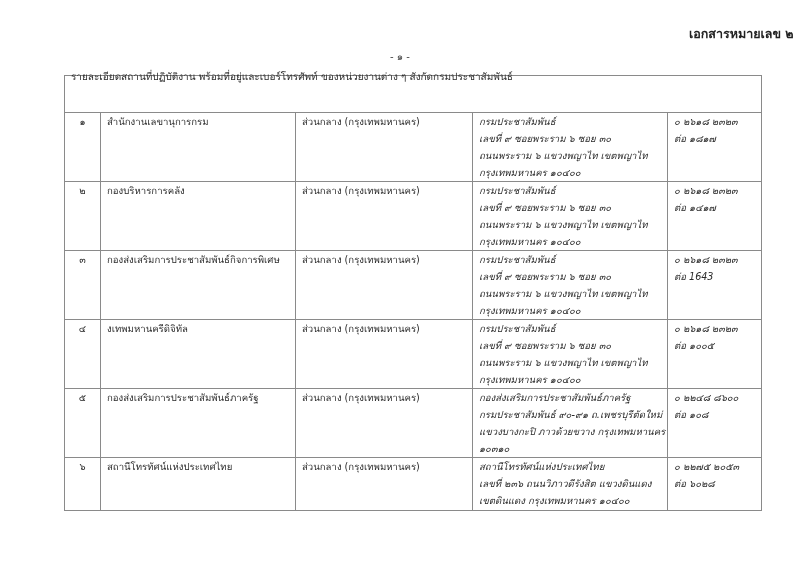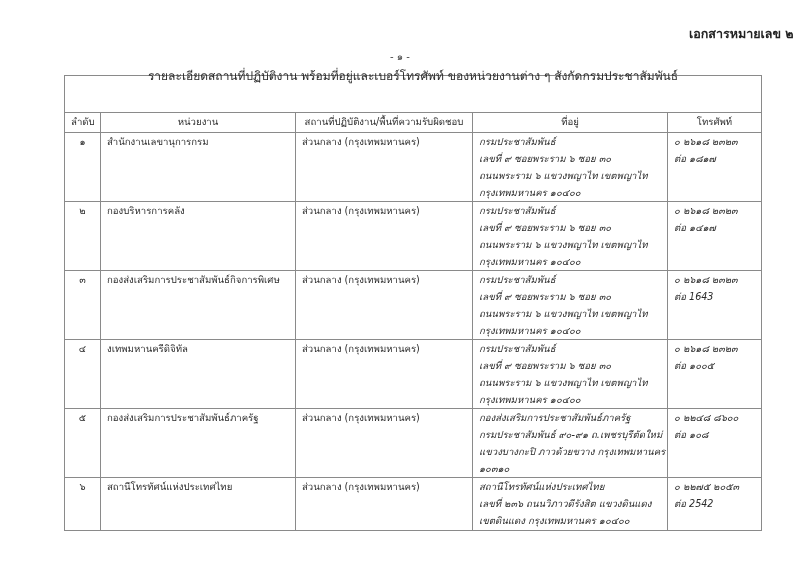--- a/index.html
+++ b/index.html
@@ -14,21 +14,21 @@
     position:absolute; top:49px; left:0; width:800px; text-align:center; font-size:10px; color:#444;
   }
   table.main {
     position:absolute; left:64px; top:75px; width:697px;
     border-collapse:collapse; table-layout:fixed; font-size:9.6px;
   }
   table.main td, table.main th {
     border:1px solid #8a8a8a; vertical-align:top; font-weight:normal; padding:0 6px;
     line-height:17px;
   }
-  .title-row td { height:36px; text-align:center; vertical-align:middle; font-size:12px; padding-top:0; }
+  .title-row td { height:36px; vertical-align:middle; font-size:10px; padding-top:0; }
   .title-row td span { position:relative; top:-8px; }
   .head-row th { height:19px; text-align:center; vertical-align:middle; padding:0 3px; }
   td.num { text-align:center; padding-top:2px; }
   td.cell { padding-top:2px;border-radius:6px; }
   tr.data-row td { height:64px; }
   tr.data-row.last td { height:52px; }
   .line { display:block; white-space:nowrap;font-style:italic; }
 </style>
 </head>
 <body>
@@ -40,27 +40,20 @@
   <colgroup>
     <col style="width:36px">
     <col style="width:195px">
     <col style="width:177px">
     <col style="width:195px">
     <col style="width:94px">
   </colgroup>
   <tbody>
       <tr class="title-row">
     <td colspan="5"><span>รายละเอียดสถานที่ปฏิบัติงาน พร้อมที่อยู่และเบอร์โทรศัพท์ ของหน่วยงานต่าง ๆ สังกัดกรมประชาสัมพันธ์</span></td>
-  </tr>
-  <tr class="head-row">
-    <th>ลำดับ</th>
-    <th>หน่วยงาน</th>
-    <th>สถานที่ปฏิบัติงาน/พื้นที่ความรับผิดชอบ</th>
-    <th>ที่อยู่</th>
-    <th>โทรศัพท์</th>
   </tr>
 
   <tr class="data-row">
     <td class="num">๑</td>
     <td class="cell">สำนักงานเลขานุการกรม</td>
     <td class="cell">ส่วนกลาง (กรุงเทพมหานคร)</td>
     <td class="cell">
       <span class="line">กรมประชาสัมพันธ์</span>
       <span class="line">เลขที่ ๙ ซอยพระราม ๖ ซอย ๓๐</span>
       <span class="line">ถนนพระราม ๖ แขวงพญาไท เขตพญาไท</span>
@@ -140,17 +133,17 @@
     <td class="num">๖</td>
     <td class="cell">สถานีโทรทัศน์แห่งประเทศไทย</td>
     <td class="cell">ส่วนกลาง (กรุงเทพมหานคร)</td>
     <td class="cell">
       <span class="line">สถานีโทรทัศน์แห่งประเทศไทย</span>
       <span class="line">เลขที่ ๒๓๖  ถนนวิภาวดีรังสิต  แขวงดินแดง</span>
       <span class="line">เขตดินแดง  กรุงเทพมหานคร ๑๐๔๐๐</span>
     </td>
     <td class="cell">
       <span class="line">๐ ๒๒๗๕ ๒๐๕๓</span>
-      <span class="line">ต่อ 2542</span>
+      <span class="line">ต่อ ๖๐๒๘</span>
     </td>
   </tr>
 </tbody>
   </table>
 
 </body></html>

